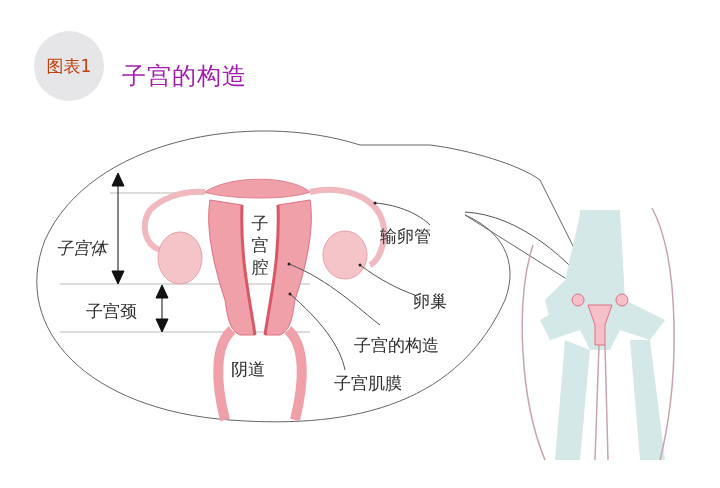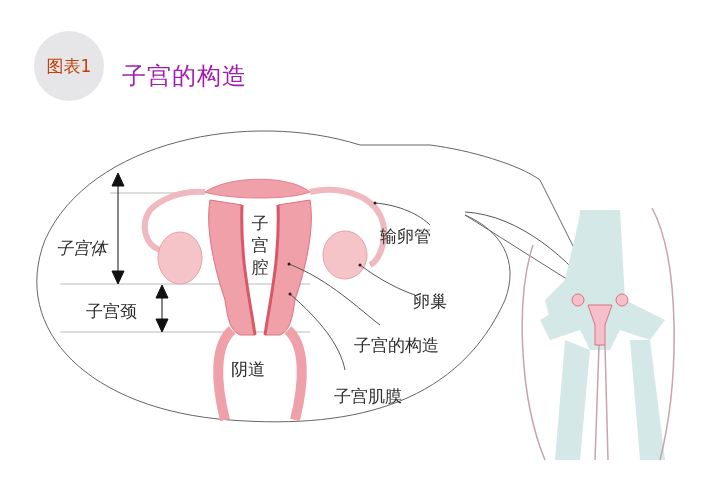--- a/index.html
+++ b/index.html
@@ -87,14 +87,14 @@
 <div class="lbl" style="left:56px; top:237px;font-style:italic;">子宫体</div>
 <div class="lbl" style="left:86px; top:300px;font-family:Liberation Serif, serif;">子宫颈</div>
 <div class="vlbl" style="left:250px; top:212px;">
   <div>子</div>
   <div>宫</div>
   <div>腔</div>
 </div>
 <div class="lbl" style="left:380px; top:225px;">输卵管</div>
 <div class="lbl" style="left:413px; top:290px;">卵巢</div>
 <div class="lbl" style="left:354px; top:334px;">子宫的构造</div>
-<div class="lbl" style="left:334px; top:385px;">子宫肌膜</div>
+<div class="lbl" style="left:334px; top:372px;">子宫肌膜</div>
 <div class="lbl" style="left:231px; top:358px;">阴道</div>
 
 </body></html>

